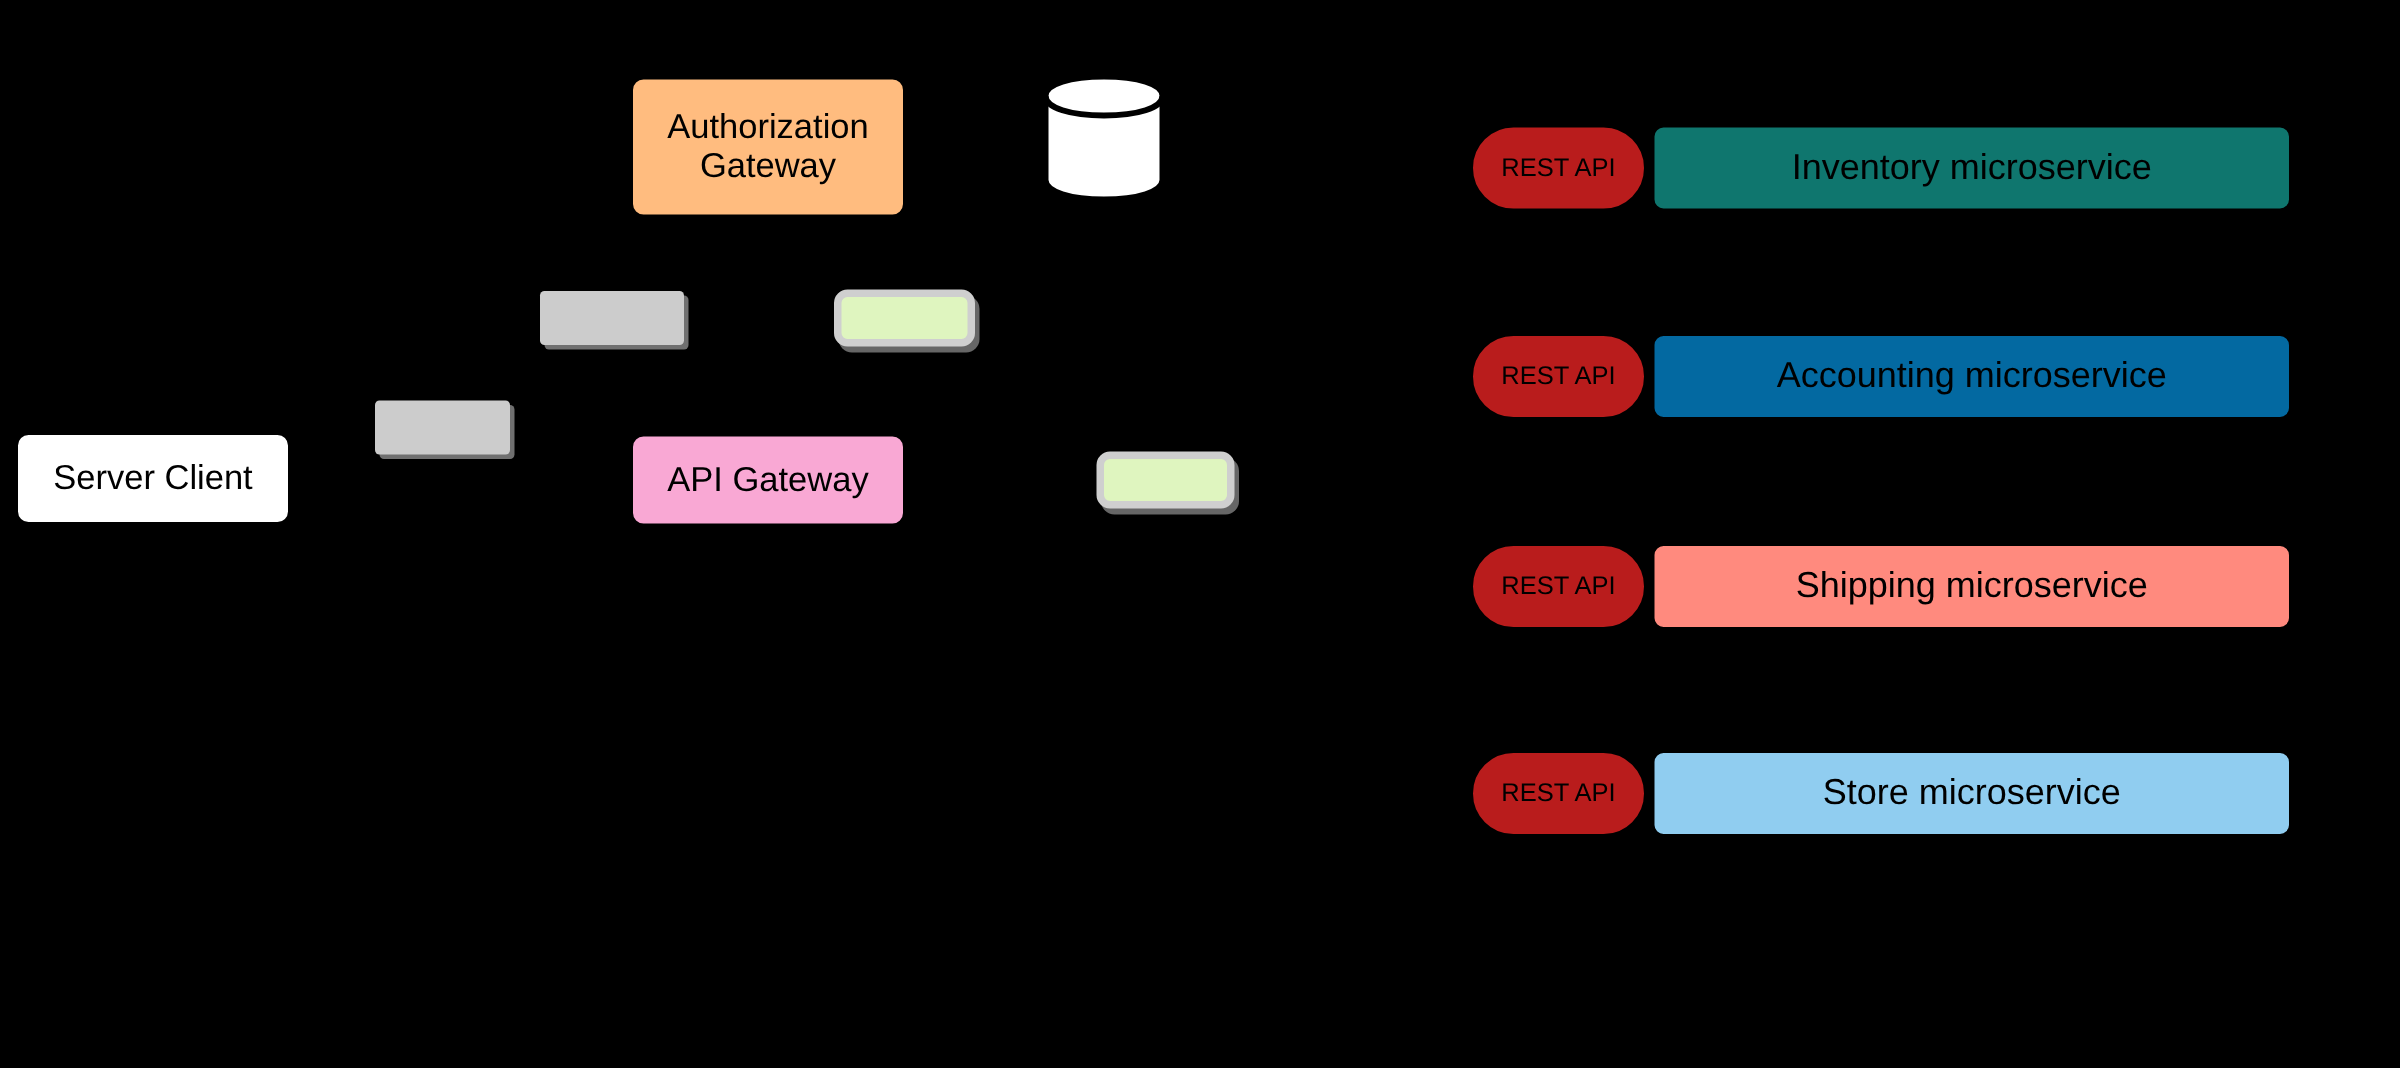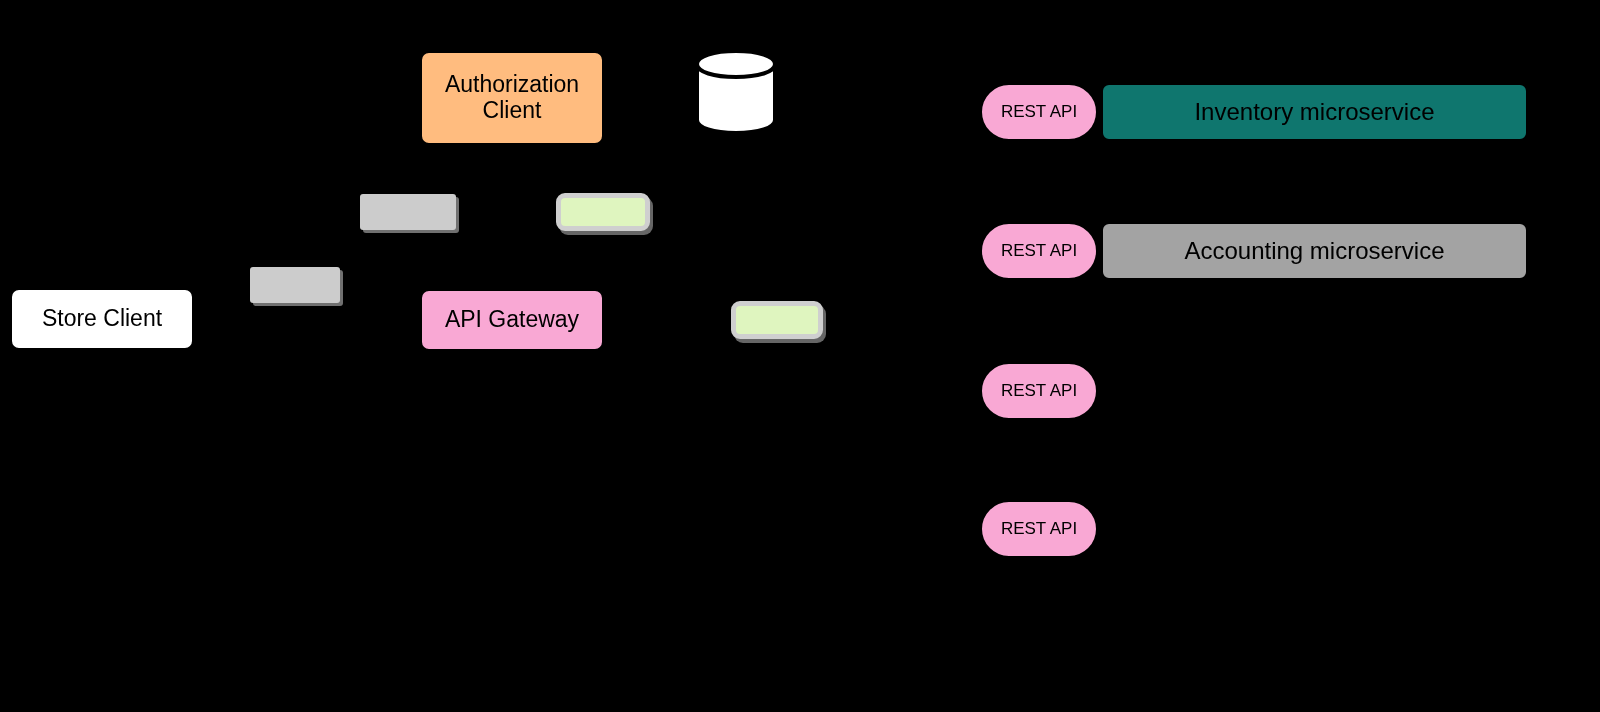--- a/index.html
+++ b/index.html
@@ -72,21 +72,21 @@
   
   .service-row {
     position:absolute;
     left:980px;
     width:548px; height:58px;
     display:flex; align-items:stretch;
   }
   .rest-pill {
     width:118px;
     flex:0 0 118px;
-    background:#f9a8d4;
+    background:#b91c1c;
     border:2px solid #000000;
     border-radius:29px;
     display:flex; align-items:center; justify-content:center;
     font-size:17px; color:#000000;
     z-index:2;
     box-shadow:2px 3px 0 rgba(0,0,0,0.4);
   }
   .service-bar {
     flex:1 1 auto;
     margin-left:3px;
@@ -100,26 +100,26 @@
   #service-row-1 { top:222px; }
   #service-row-2 { top:362px; }
   #service-row-3 { top:500px; }
 </style>
 </head>
 <body>
 
 <div id="canvas">
 
   <div class="node" id="mobile-client">
-    <span class="node-label">Store Client</span>
+    <span class="node-label">Server Client</span>
   </div>
 
   <div class="node" id="authorization-server">
     <span class="node-label">Authorization
-Client</span>
+Gateway</span>
   </div>
 
   <div class="node" id="api-gateway">
     <span class="node-label">API Gateway</span>
   </div>
 
   <div id="database">
     <svg viewBox="0 0 88 88">
       <path d="M5 16 C5 8, 22 3, 44 3 C66 3, 83 8, 83 16 L83 72 C83 80, 66 85, 44 85 C22 85, 5 80, 5 72 Z" fill="#FFFFFF" stroke="#000000" stroke-width="4"></path>
       <path d="M5 16 C5 24, 22 29, 44 29 C66 29, 83 24, 83 16" fill="none" stroke="#000000" stroke-width="4"></path>
@@ -137,30 +137,36 @@
     </div>
     <div class="service-bar" style="background:#0f766e;">
       <span>Inventory microservice</span>
     </div>
   </div>
 
   <div class="service-row" id="service-row-1">
     <div class="rest-pill">
       <span>REST API</span>
     </div>
-    <div class="service-bar" style="background:#a3a3a3;text-align:right;">
+    <div class="service-bar" style="background:#0369a1;text-align:right;">
       <span>Accounting microservice</span>
     </div>
   </div>
 
   <div class="service-row" id="service-row-2">
     <div class="rest-pill">
       <span>REST API</span>
     </div>
+    <div class="service-bar" style="background:#FF8A7E;">
+      <span>Shipping microservice</span>
+    </div>
   </div>
 
   <div class="service-row" id="service-row-3">
     <div class="rest-pill">
       <span>REST API</span>
     </div>
+    <div class="service-bar" style="background:#90CDF0;">
+      <span>Store microservice</span>
+    </div>
   </div>
 
 </div>
 
 </body></html>

